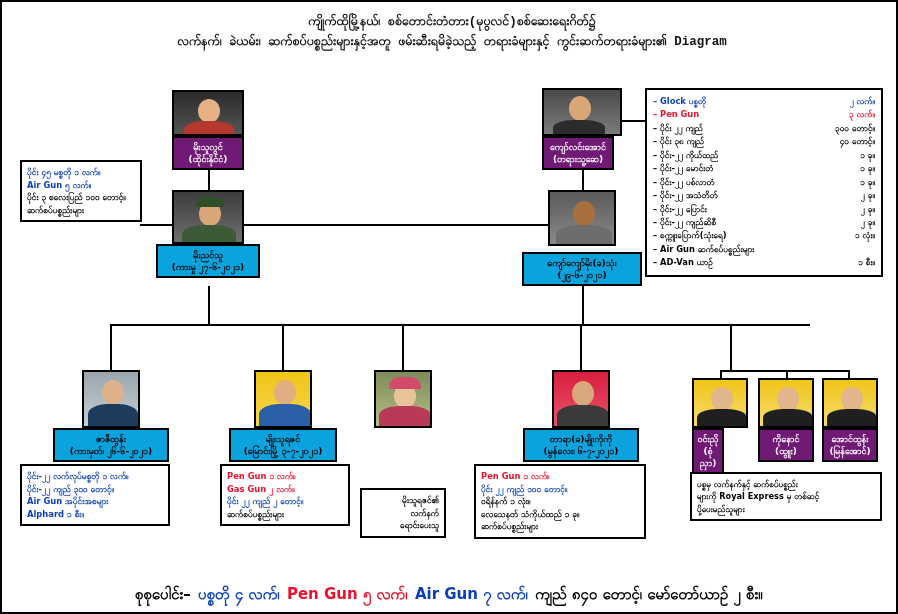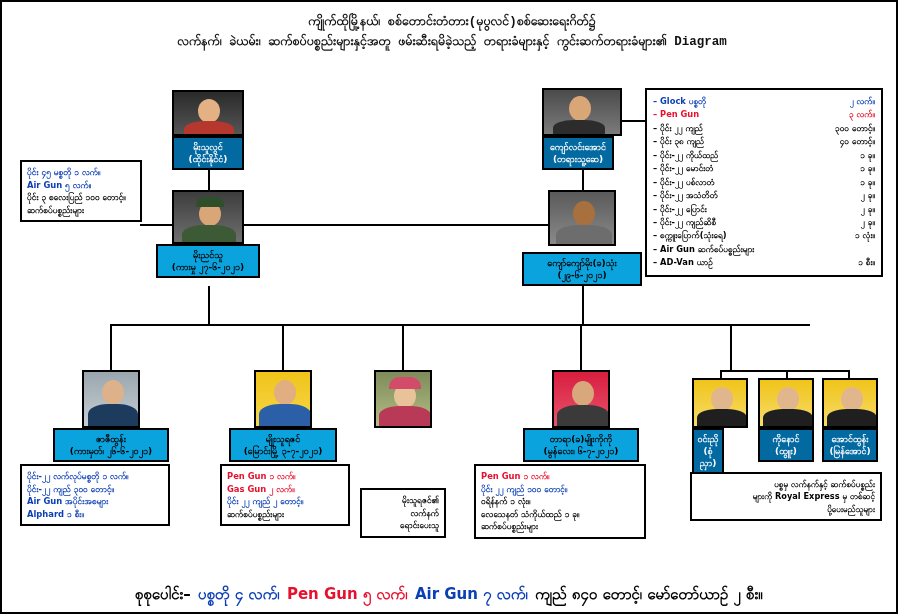--- a/index.html
+++ b/index.html
@@ -6,35 +6,35 @@
   body{font-family:"DejaVu Sans","Liberation Sans",sans-serif;}
   #page{position:relative;width:898px;height:614px;background:#ffffff;border:2px solid #000;box-sizing:border-box;overflow:hidden;}
   .title{position:absolute;left:60px;top:10px;width:780px;text-align:center;font-size:12.5px;font-weight:bold;color:#111;line-height:1.6;}
   .title div{margin:0;font-family:Liberation Mono, monospace;}
   .node{position:absolute;box-sizing:border-box;}
   .photo{box-sizing:border-box;border:2px solid #000;background:#7d7d7d;overflow:hidden;position:relative;}
   .photo .sky{position:absolute;left:0;top:0;right:0;bottom:0;}
   .photo .head{position:absolute;border-radius:50%;background:#e8c39a;}
   .photo .body{position:absolute;border-radius:40% 40% 0 0;}
   .cap{box-sizing:border-box;border:2px solid #000;text-align:center;font-size:9px;font-weight:bold;line-height:1.35;padding:3px 2px;}
-  .cap.red{background:#0369a1;color:#fff;}
+  .cap.red{background:#701a75;color:#fff;}
   .cap.deepblue{background:#0aa3de;color:#000;}
   .box{position:absolute;box-sizing:border-box;border:2px solid #000;background:#fff;font-size:8.4px;line-height:1.5;padding:4px 5px;}
   .box .ln{white-space:nowrap;}
   .blue-t{color:#0b3fb5;font-weight:bold;}
   .red-t{color:#e8112d;font-weight:bold;}
   .blk{color:#000;font-weight:bold;}
   .line{position:absolute;background:#000;}
   .h{height:2px;}
   .v{width:2px;}
   .footer{position:absolute;left:0;right:0;bottom:6px;text-align:center;font-size:15px;font-weight:bold;}
   .footer span{margin:0 1px;}
   .weapon-list{position:absolute;box-sizing:border-box;border:2px solid #000;background:#fff;padding:5px 6px;font-size:8.3px;line-height:1.62;}
   .wl-row{white-space:nowrap;}
-  .legend-note{position:absolute;box-sizing:border-box;border:2px solid #000;background:#fff;font-size:8.2px;line-height:1.5;padding:4px 5px;text-align:right;font-weight:bold;}
+  .legend-note{position:absolute;box-sizing:border-box;border:2px solid #000;background:#fff;font-size:8.2px;line-height:1.5;padding:4px 5px;text-align:left;font-weight:bold;}
 </style>
 </head>
 <body>
 
 <div id="page">
 
   <div class="title">
     <div>ကျိုက်ထိုမြို့နယ်၊ စစ်တောင်းတံတား(မုပွလင်)စစ်ဆေးရေးဂိတ်၌</div>
     <div>လက်နက်၊ ခဲယမ်း၊ ဆက်စပ်ပစ္စည်းများနှင့်အတူ ဖမ်းဆီးရမိခဲ့သည့် တရားခံများနှင့် ကွင်းဆက်တရားခံများ၏ Diagram</div>
   </div>

